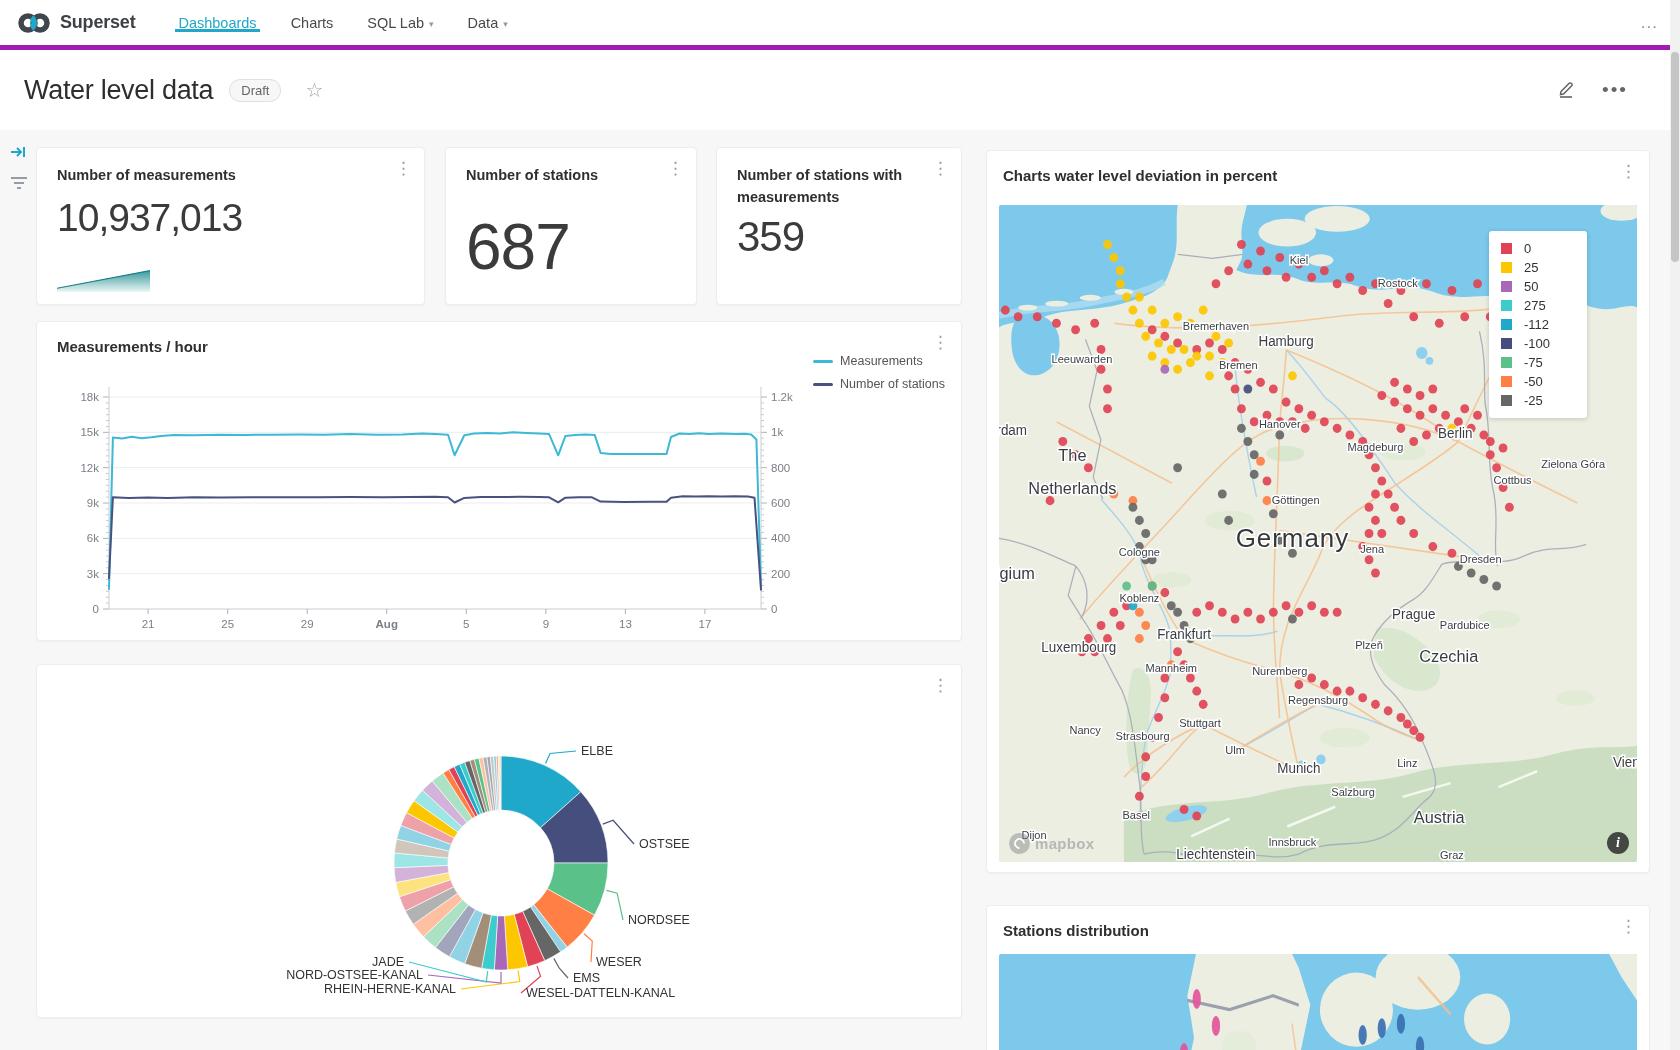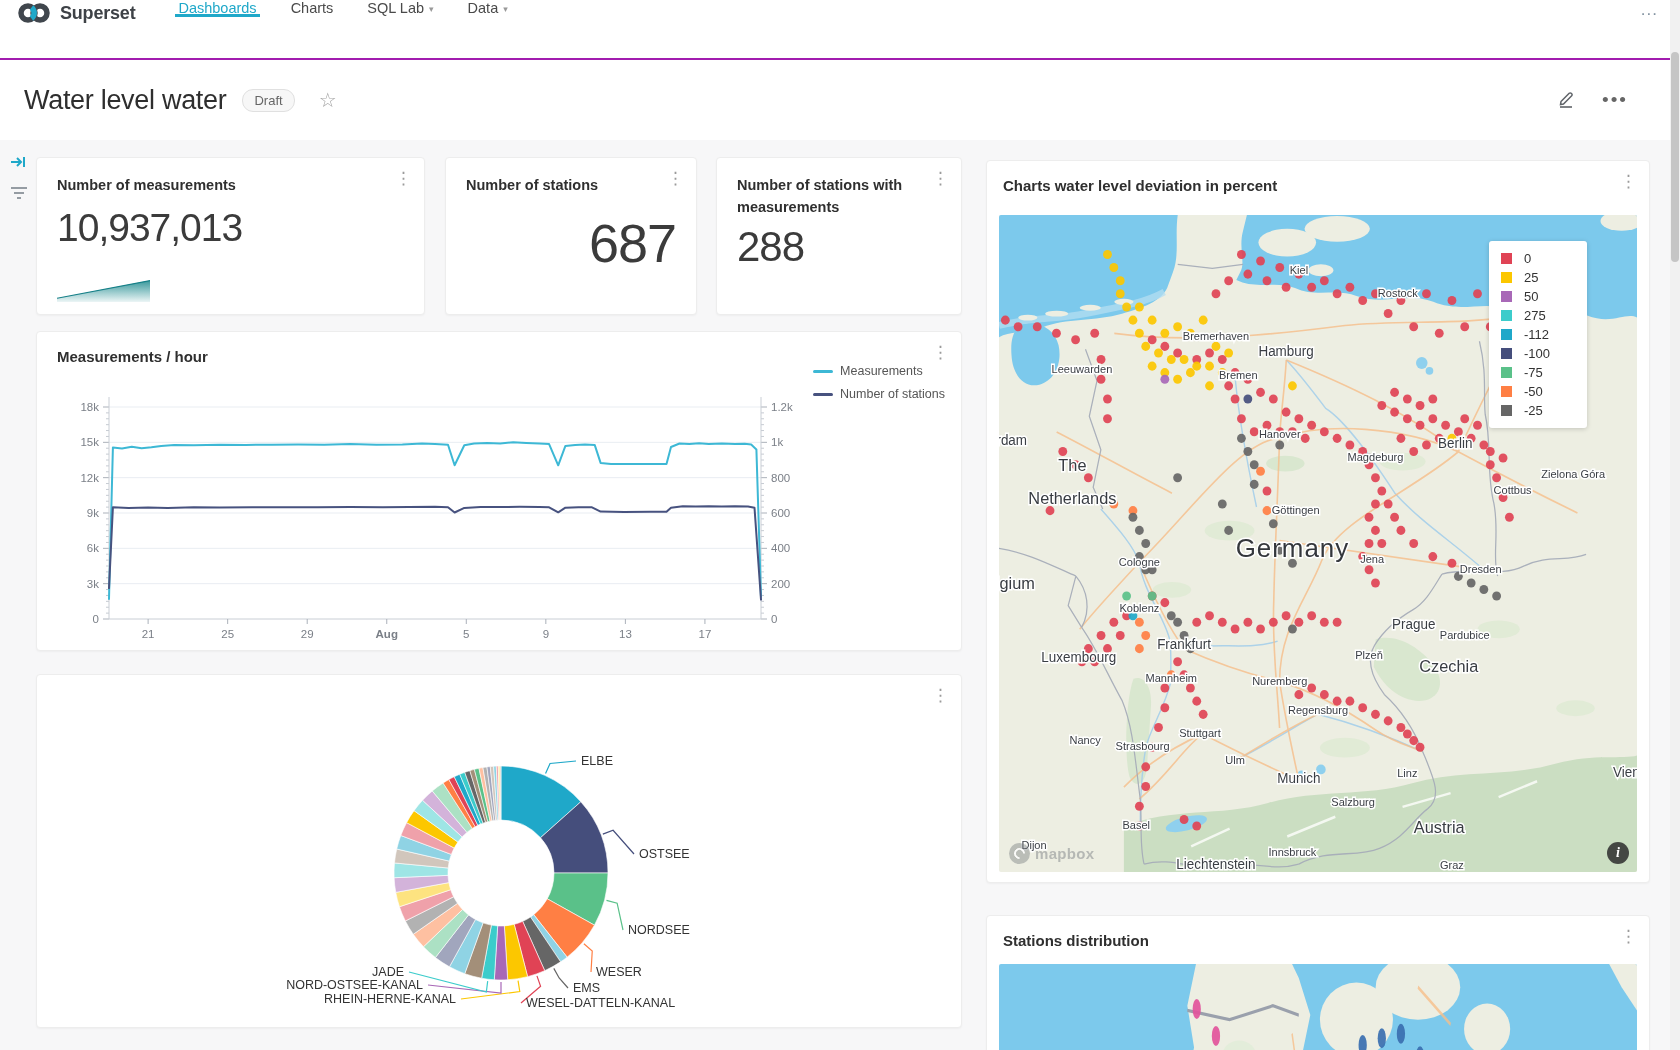--- a/index.html
+++ b/index.html
@@ -1,21 +1,21 @@
 <!DOCTYPE html>
 <html><head>
 <meta charset="utf-8">
 <style>
   * { margin:0; padding:0; box-sizing:border-box; }
   html,body { width:1680px; height:1050px; overflow:hidden; background:#F7F7F8;
     font-family:"Liberation Sans", sans-serif; color:#333; }
 
   
-  .nav { position:relative; height:60px; background:#fff; border-bottom:2px solid #a21caf;
-    display:flex; align-items:flex-start; }
+  .nav { position:relative; height:50px; background:#fff; border-bottom:5px solid #a21caf;
+    display:flex; align-items:center; }
   .brand { display:flex; align-items:center; gap:8px; padding:0 26px 0 16px; }
   .brand-name { font-size:18px; font-weight:700; color:#3E4247; letter-spacing:-.2px; }
   .nav-items { display:flex; align-items:stretch; }
   .nav-item { display:flex; align-items:center; gap:5px; padding:0 17px; font-size:14.5px;
     color:#4A4A4A; cursor:pointer; position:relative; }
   .nav-item .caret { font-size:9px; color:#999; margin-top:2px; }
   .nav-item.active { color:#1FA8C9; }
   .nav-item.active::after { content:""; position:absolute; left:14px; right:14px; bottom:-1px;
     height:3px; background:#1FA8C9; }
   .nav-more { margin-left:auto; margin-right:22px; display:flex; align-items:center;
@@ -38,21 +38,21 @@
   .card-title { font-size:15px; font-weight:700; color:#2F2F2F; }
   .kebab { position:absolute; top:14px; right:12px; color:#9B9B9B; font-size:17px;
     line-height:14px; cursor:pointer; user-select:none; }
 
   #kpi1 { left:36px; top:17px;  width:389px; height:158px; padding:16px 20px 0; }
   #kpi2 { left:445px; top:17px; width:252px; height:158px; padding:16px 20px; }
   #kpi3 { left:716px; top:17px; width:246px; height:158px; padding:16px 20px; }
   .kpi-title { font-size:14.5px; font-weight:700; color:#2F2F2F; line-height:1.55; padding-right:20px; }
   .kpi-value { font-weight:400; color:#3B3B3B; letter-spacing:-1px; }
   #kpi1 .kpi-value { font-size:39px; margin-top:10px; }
-  #kpi2 .kpi-value { font-size:54px; margin-top:16px;text-align:right; }
+  #kpi2 .kpi-value { font-size:64px; margin-top:24px; }
   #kpi3 .kpi-value { font-size:42px; margin-top:4px; }
   .spark { position:absolute; left:20px; right:16px; bottom:12px; height:28px; }
 
   #line-card  { left:36px; top:191px; width:926px; height:320px; padding:16px 0 0 20px; }
   #line-svg   { position:absolute; left:0; top:0; width:926px; height:300px; margin-top:14px; }
   .legend { position:absolute; right:16px; top:32px; display:flex; flex-direction:column; gap:9px; }
   .legend-row { display:flex; align-items:center; gap:7px; font-size:12.5px; color:#555; cursor:pointer; }
   .legend-swatch { width:20px; height:3px; border-radius:2px; }
 
   #donut-card { left:36px; top:534px; width:926px; height:354px; padding:16px 0 0 20px; }
@@ -126,21 +126,21 @@
     </div>
     <div class="nav-item">
       <span>Data</span>
         <span class="caret">▾</span>
     </div>
   </div>
   <div class="nav-more">...</div>
 </nav>
 
 <header class="titlebar">
-  <span class="page-title">Water level water</span>
+  <span class="page-title">Water level data</span>
   <span class="badge">Draft</span>
   <span class="fav">☆</span>
   <div class="tb-actions">
     <span class="icon-btn">
       <svg width="19" height="19" viewBox="0 0 19 19">
         <path d="M4 12.5 L12.2 4.3 a1.4 1.4 0 0 1 2 0 l0.5 0.5 a1.4 1.4 0 0 1 0 2 L6.5 15 L3.5 15.5 Z" fill="none" stroke="#5F6368" stroke-width="1.5"></path>
         <line x1="3" y1="18" x2="15" y2="18" stroke="#5F6368" stroke-width="1.6"></line>
       </svg>
     </span>
     <span class="tb-dots">•••</span>
@@ -180,21 +180,21 @@
 
   <section class="card" id="kpi2">
     <div class="kpi-title">Number of stations</div>
     <span class="kebab">⋮</span>
     <div class="kpi-value">687</div>
   </section>
 
   <section class="card" id="kpi3">
     <div class="kpi-title">Number of stations with measurements</div>
     <span class="kebab">⋮</span>
-    <div class="kpi-value">288</div>
+    <div class="kpi-value">359</div>
   </section>
 
   <section class="card" id="line-card">
     <div class="card-title">Measurements / hour</div>
     <span class="kebab">⋮</span>
     <svg id="line-svg" viewBox="0 0 926 300">
         <line x1="66" y1="273" x2="72" y2="273" stroke="#ABB1BA" stroke-width="1"></line>
         <line x1="724" y1="273" x2="730" y2="273" stroke="#ABB1BA" stroke-width="1"></line>
         <text x="62" y="277" text-anchor="end" class="axis-label">0</text>
         <text x="734" y="277" text-anchor="start" class="axis-label">0</text>

